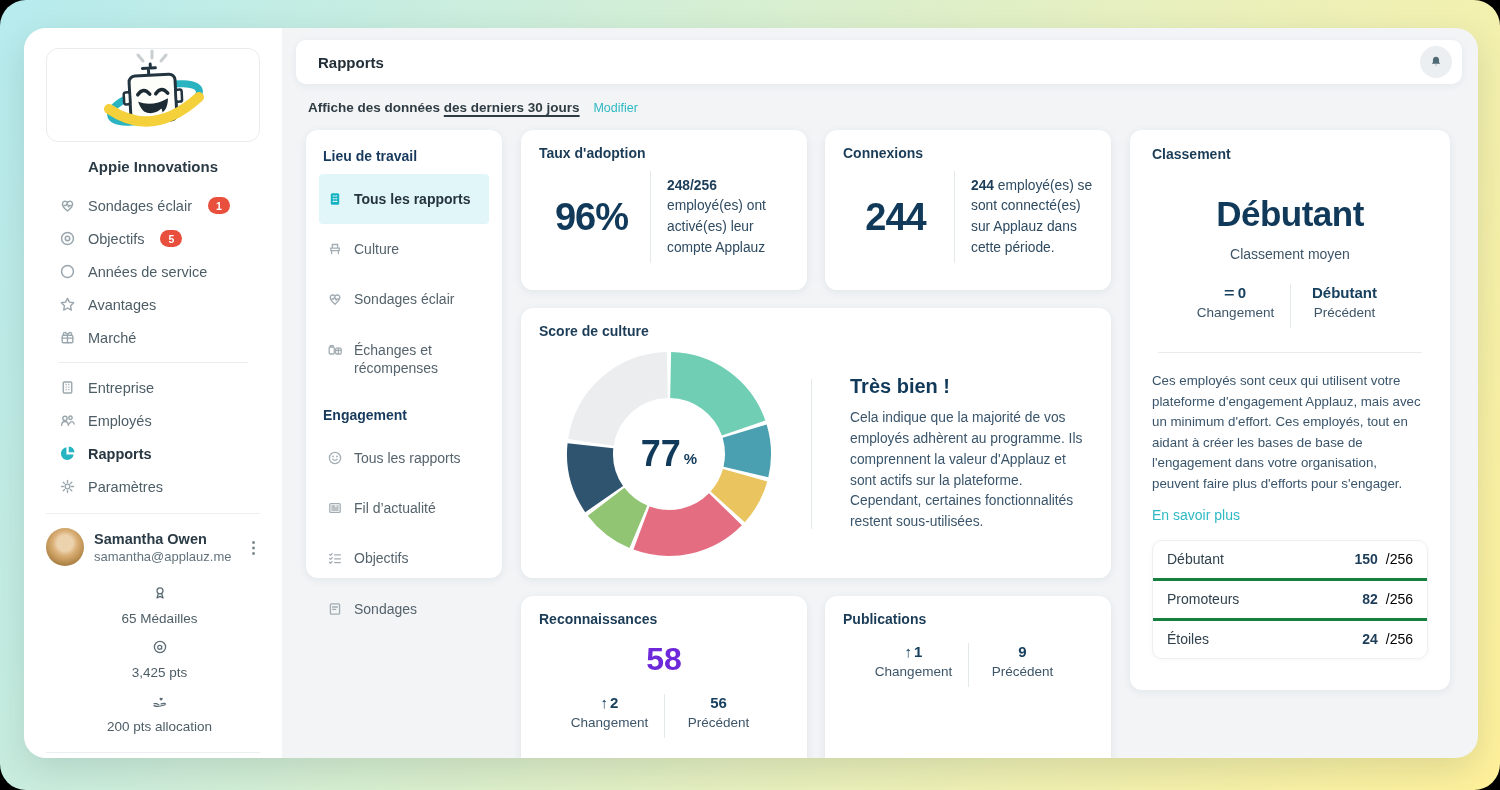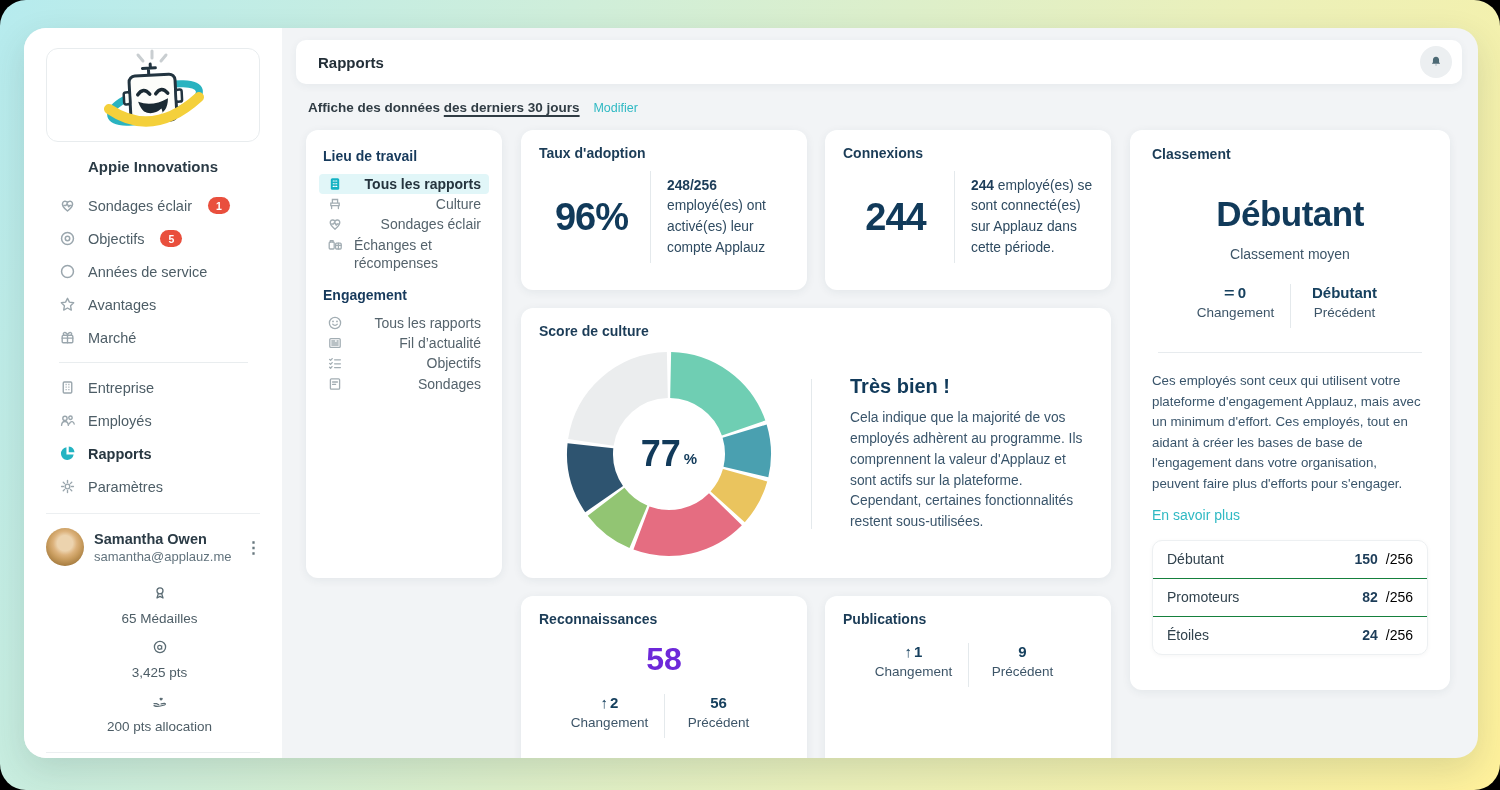--- a/index.html
+++ b/index.html
@@ -45,21 +45,21 @@
   .filter-line .modify { color:#2fb9c3; font-weight:400; font-size:12.5px; margin-left:10px; cursor:pointer; }
 
   .content { display:flex; gap:19px; margin-left:10px; align-items:flex-start; }
   .card { background:#fff; border-radius:12px; box-shadow:0 2px 10px rgba(30,50,70,.07); }
   .card-title { font-weight:700; font-size:14px; color:#1b3c57; }
 
   
   .report-nav { width:196px; flex:0 0 196px; padding:16px 13px; height:448px; }
   .rn-title { font-weight:700; font-size:14px; color:#173a5c; margin:2px 4px 10px; }
   .rn-list { list-style:none; margin-bottom:14px; }
-  .rn-list li { display:flex; align-items:flex-start; gap:11px; padding:1px 8px; font-size:14px; color:#55636c; border-radius:4px; cursor:pointer; line-height:1.3;justify-content:space-between; }
+  .rn-list li { display:flex; align-items:flex-start; gap:11px; padding:16px 8px; font-size:14px; color:#55636c; border-radius:4px; cursor:pointer; line-height:1.3; }
   .rn-list li .ic { width:16px; height:16px; color:#a2adb3; flex:0 0 16px; display:inline-flex; margin-top:1px; }
   .rn-list li.selected { background:#e1f6f8; font-weight:700; color:#25343e; }
   .rn-list li.selected .ic { color:#14b2c3; }
 
   
   .mid { width:590px; flex:0 0 590px; display:flex; flex-direction:column; gap:18px; }
   .mid-row { display:flex; gap:18px; }
   .stat-card { width:286px; height:160px; padding:15px 18px; }
   .stat-body { display:flex; align-items:center; margin-top:10px; }
   .big-num { font-size:38px; font-weight:700; color:#113a5a; width:105px; text-align:center; letter-spacing:-1px; }
@@ -94,21 +94,21 @@
   .ranking { width:320px; flex:0 0 320px; height:560px; padding:16px 22px; }
   .rank-level { text-align:center; font-size:35px; font-weight:800; color:#113a5a; margin-top:32px; letter-spacing:-.5px; }
   .rank-sub { text-align:center; font-size:14px; color:#3d5568; margin-top:12px; }
   .rank-change { margin-top:22px; }
   .eq { display:inline-block; transform:scaleX(1.2); font-weight:800; margin-right:4px; }
   .rank-hr { border:none; border-top:1px solid #e7ebee; margin:24px 6px 18px; }
   .rank-desc { font-size:13.3px; color:#3a556b; line-height:1.55; }
   .rank-link { display:inline-block; margin-top:12px; font-size:14px; color:#2fb9c3; cursor:pointer; }
   .rank-table { margin-top:16px; border:1px solid #edf0f2; border-radius:10px; box-shadow:0 1px 5px rgba(0,0,0,.04); overflow:hidden; background:#fff; }
   .rt-row { display:flex; align-items:center; padding:10.5px 14px; font-size:14px; color:#31424d; }
-  .rt-row + .rt-row { border-top:1px solid #15803d; }
+  .rt-row + .rt-row { border-top:3px solid #15803d; }
   .rt-val { margin-left:auto; font-weight:700; color:#1c3c58; }
   .rt-total { color:#000000; font-weight:400; margin-left:8px; }
 
   svg { display:block; }
 </style>
 </head>
 <body>
 
 <div class="screen">
 <div class="app">

